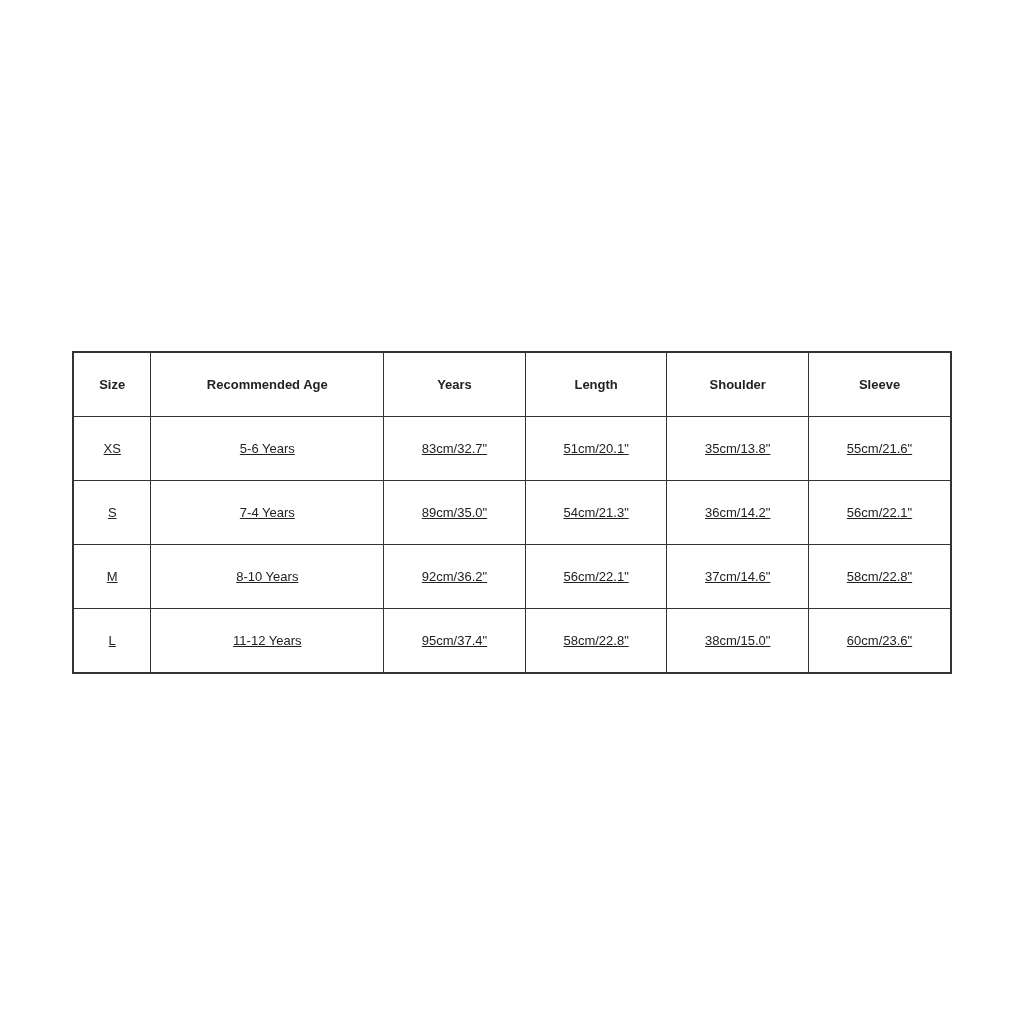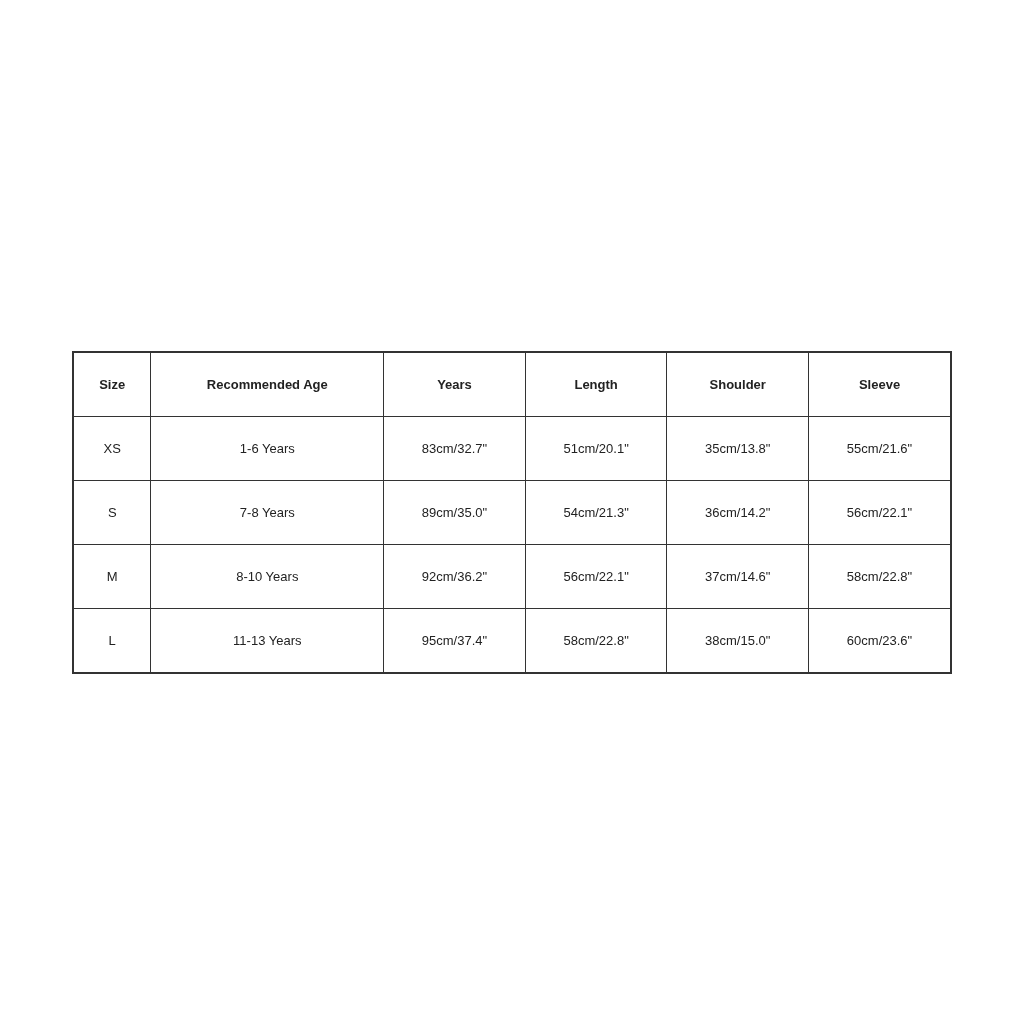--- a/index.html
+++ b/index.html
@@ -38,20 +38,21 @@
     }
 
     th {
       font-weight: bold;
       background-color: #ffffff;
     }
 
     td {
       font-weight: normal;
       background-color: #ffffff;
+      text-decoration: underline;
     }
 
     tr:nth-child(odd) td {
       background-color: #ffffff;
     }
   </style>
 </head>
 <body>
 
 <div class="table-container">
@@ -62,45 +63,45 @@
         <th>Recommended Age</th>
         <th>Years</th>
         <th>Length</th>
         <th>Shoulder</th>
         <th>Sleeve</th>
       </tr>
     </thead>
     <tbody id="table-body">
     <tr>
           <td>XS</td>
-          <td>1-6 Years</td>
+          <td>5-6 Years</td>
           <td>83cm/32.7"</td>
           <td>51cm/20.1"</td>
           <td>35cm/13.8"</td>
           <td>55cm/21.6"</td>
         </tr>
         <tr>
           <td>S</td>
-          <td>7-8 Years</td>
+          <td>7-4 Years</td>
           <td>89cm/35.0"</td>
           <td>54cm/21.3"</td>
           <td>36cm/14.2"</td>
           <td>56cm/22.1"</td>
         </tr>
         <tr>
           <td>M</td>
           <td>8-10 Years</td>
           <td>92cm/36.2"</td>
           <td>56cm/22.1"</td>
           <td>37cm/14.6"</td>
           <td>58cm/22.8"</td>
         </tr>
         <tr>
           <td>L</td>
-          <td>11-13 Years</td>
+          <td>11-12 Years</td>
           <td>95cm/37.4"</td>
           <td>58cm/22.8"</td>
           <td>38cm/15.0"</td>
           <td>60cm/23.6"</td>
         </tr>
       </tbody>
   </table>
 </div>
 
 </body></html>

